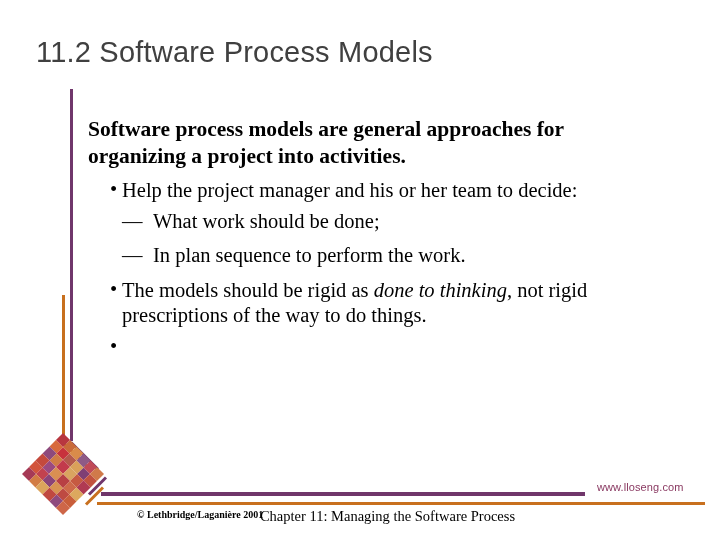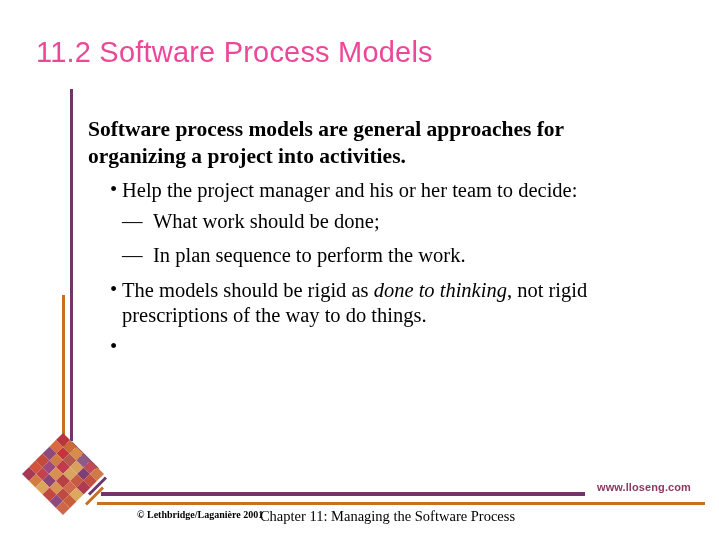--- a/index.html
+++ b/index.html
@@ -19,21 +19,21 @@
   }
 
   
   #slide-title {
     position: absolute;
     left: 36px;
     top: 36px;
     font-family: "Liberation Sans", sans-serif;
     font-size: 29px;
     font-weight: 400;
-    color: #ec4899;
+    color: #404040;
     letter-spacing: 0.2px;
     white-space: nowrap;
   }
 
   
   .vrule {
     position: absolute;
     width: 3px;
   }
   #vrule-purple {
@@ -187,21 +187,21 @@
     width: 608px;
     height: 3px;
     background: #C8701E;
   }
   #site-url {
     position: absolute;
     left: 597px;
     top: 481px;
     font-family: "Liberation Sans", sans-serif;
     font-size: 11px;
-    font-weight: bold;
+    font-weight: normal;
     color: #8A3A62;
     letter-spacing: 0.1px;
     white-space: nowrap;
   }
   #copyright {
     position: absolute;
     left: 137px;
     top: 509px;
     font-family: "Liberation Serif", serif;
     font-size: 10px;

